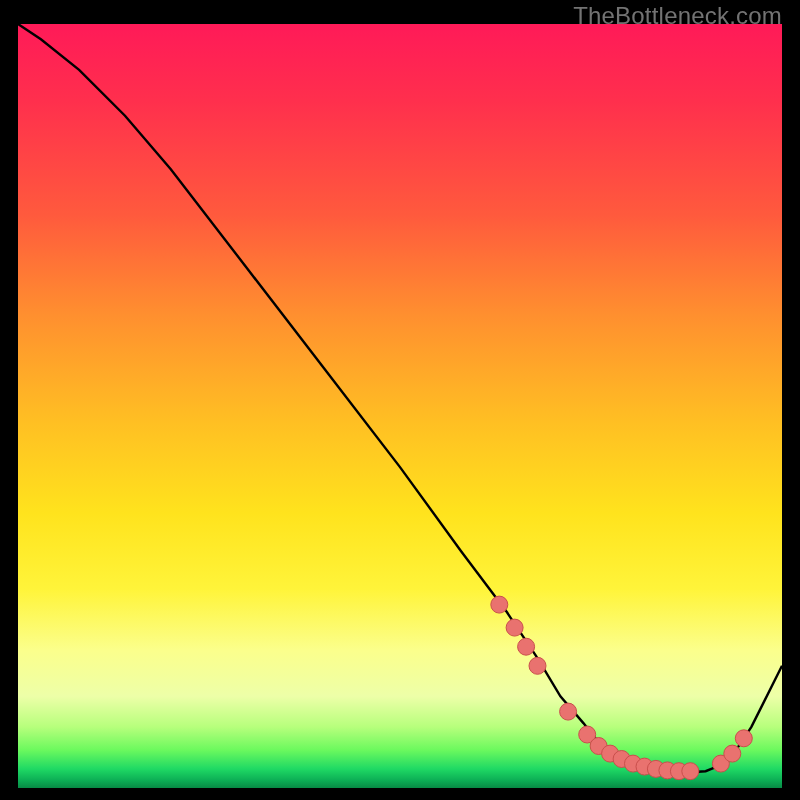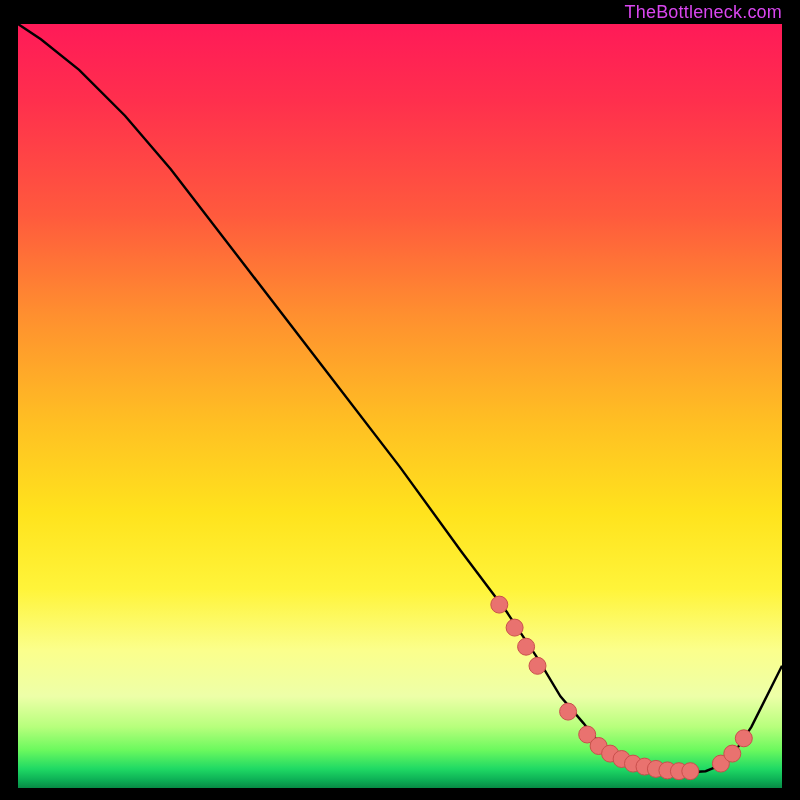--- a/index.html
+++ b/index.html
@@ -39,22 +39,22 @@
       #6cf95e 95%,
       #1fd964 97.5%,
       #0cae55 99%,
       #078a45 100%
     );
   }
   .attribution {
     position: absolute;
     top: 2px;
     right: 18px;
-    color: #d946ef;
-    font-size: 18px;
+    color: #737373;
+    font-size: 24px;
     letter-spacing: 0.2px;
   }
   svg.curve {
     position: absolute;
     left: 0;
     top: 0;
     width: 764px;
     height: 764px;
     overflow: visible;
   }

